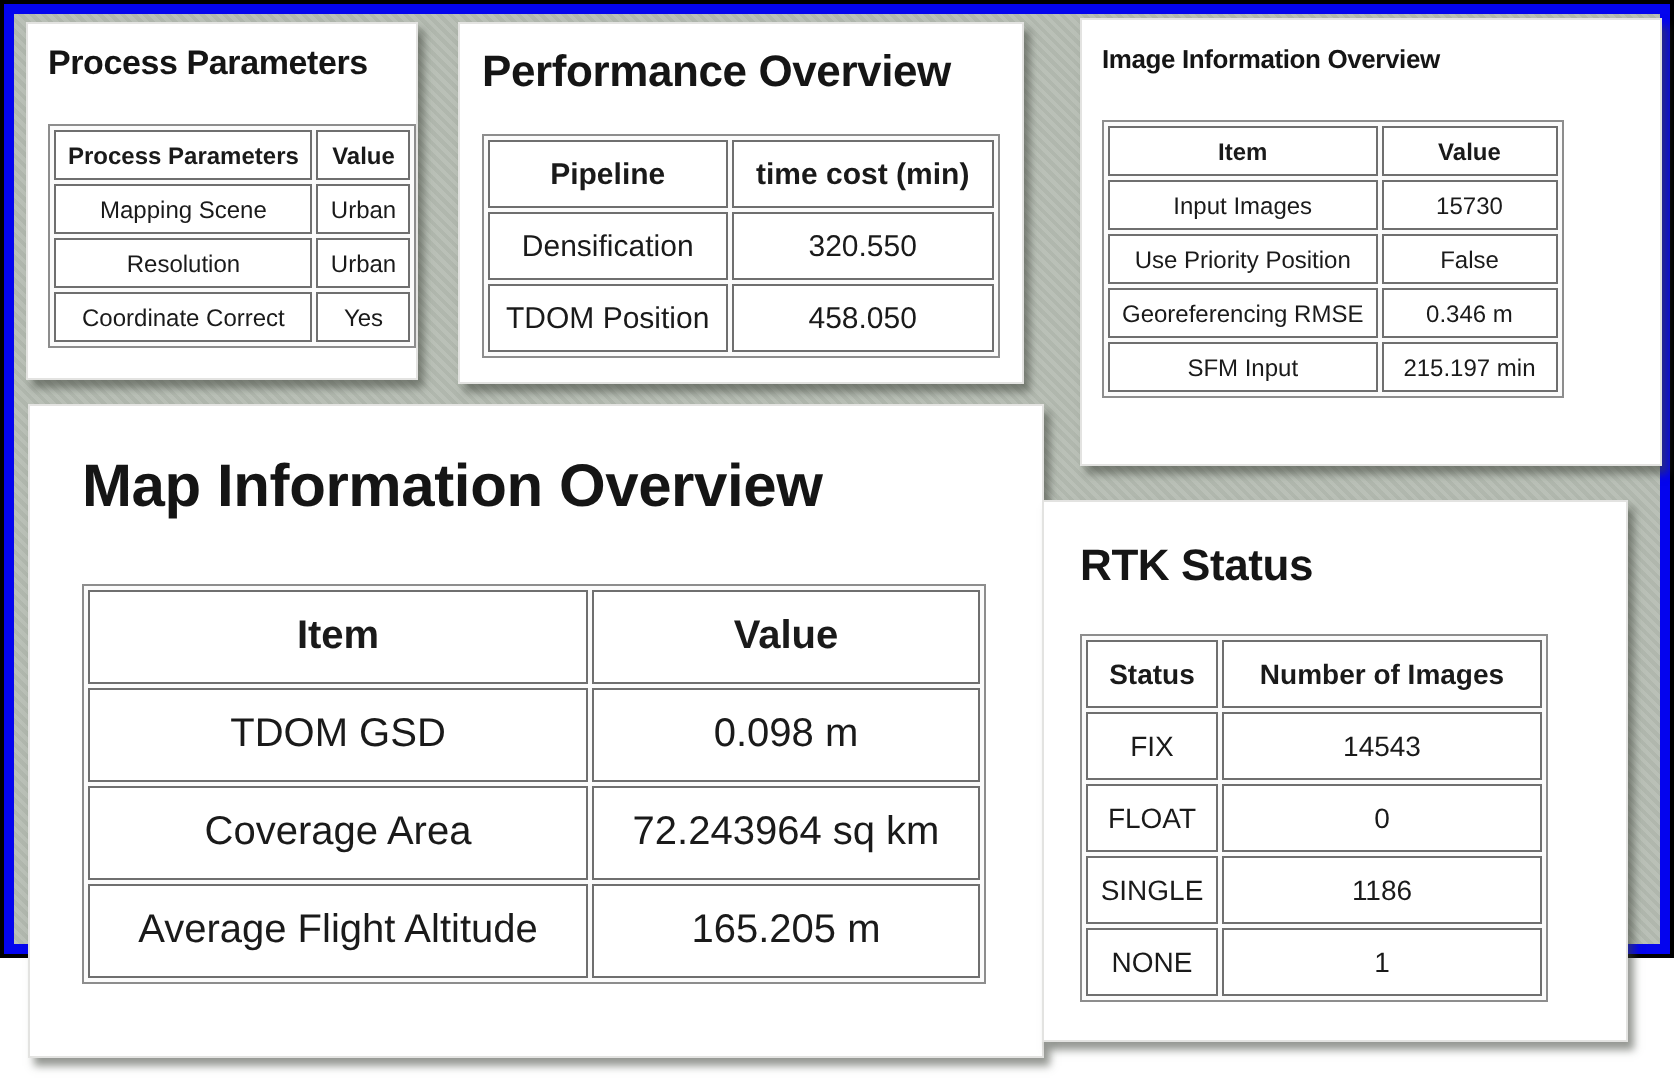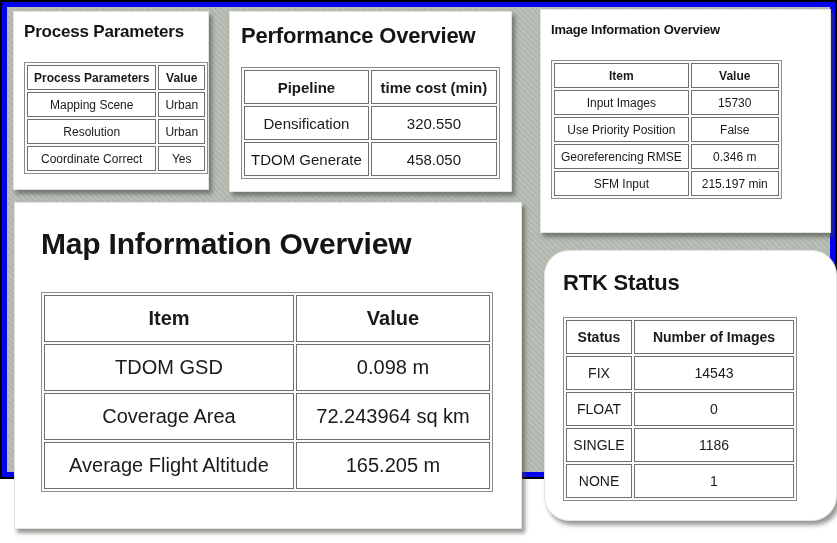--- a/index.html
+++ b/index.html
@@ -76,21 +76,21 @@
 
   
   .p4 { left: 7px; top: 195px; width: 508px; height: 327px; padding: 22px 26px; }
   .p4 h2 { font-size: 30px; line-height: 38px; margin-bottom: 29px; }
   .p4 table { font-size: 20px; }
   .p4 th, .p4 td { height: 47px; }
   .p4 th:first-child, .p4 td:first-child { width: 250px; }
   .p4 th:last-child,  .p4 td:last-child  { width: 194px; }
 
   
-  .p5 { left: 537px; top: 243px; width: 293px; height: 271px; padding: 18px; border-radius: 25px; }
+  .p5 { left: 514px; top: 243px; width: 293px; height: 271px; padding: 18px; }
   .p5 h2 { font-size: 22px; line-height: 27px; margin-bottom: 21px; }
   .p5 table { font-size: 14px; }
   .p5 th, .p5 td { height: 34px; }
   .p5 th:first-child, .p5 td:first-child { width: 66px; margin-left: 42px; }
   .p5 th:last-child,  .p5 td:last-child  { width: 160px; }
 </style>
 </head>
 <body>
 
 <div class="frame">
@@ -126,21 +126,21 @@
         <tbody>
             <tr>
           <th>Pipeline</th>
           <th>time cost (min)</th>
         </tr>
         <tr>
           <td>Densification</td>
           <td>320.550</td>
         </tr>
         <tr>
-          <td>TDOM Generate</td>
+          <td>TDOM Position</td>
           <td>458.050</td>
         </tr>
       </tbody>
         </table>
     </div>
 
     <div class="panel p3">
       <h2>Image Information Overview</h2>
       <table>
         <tbody>

